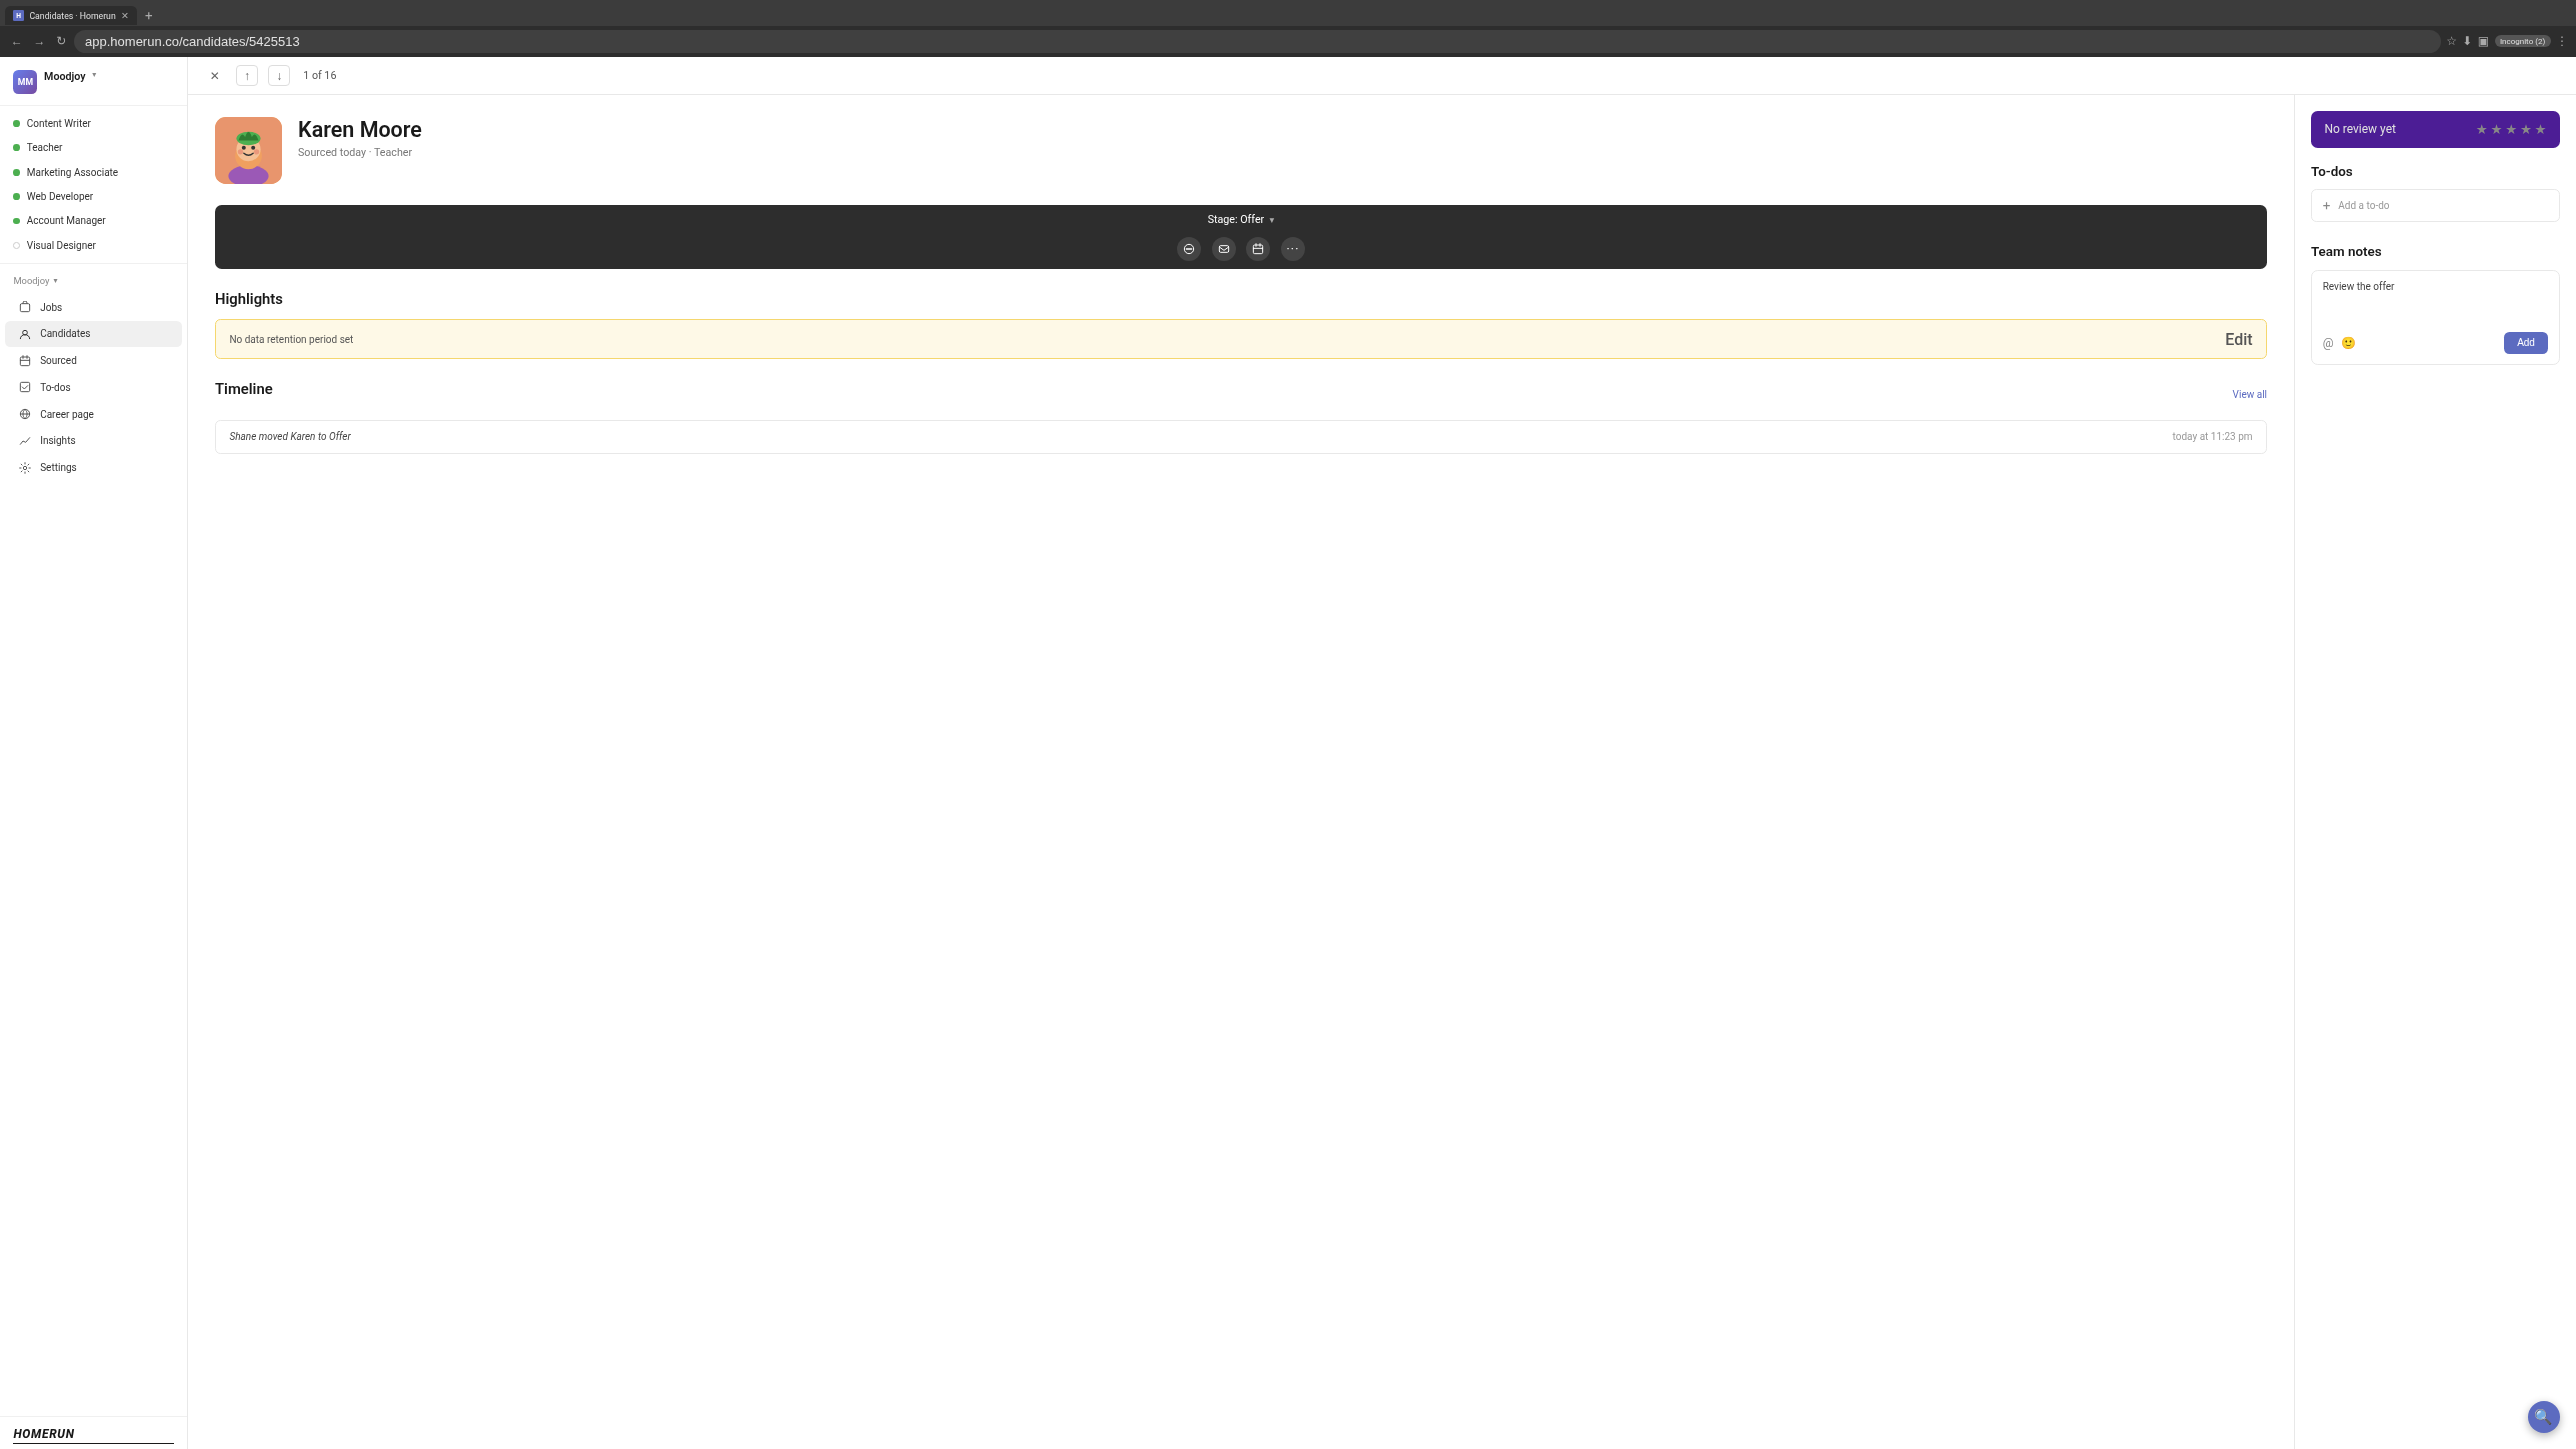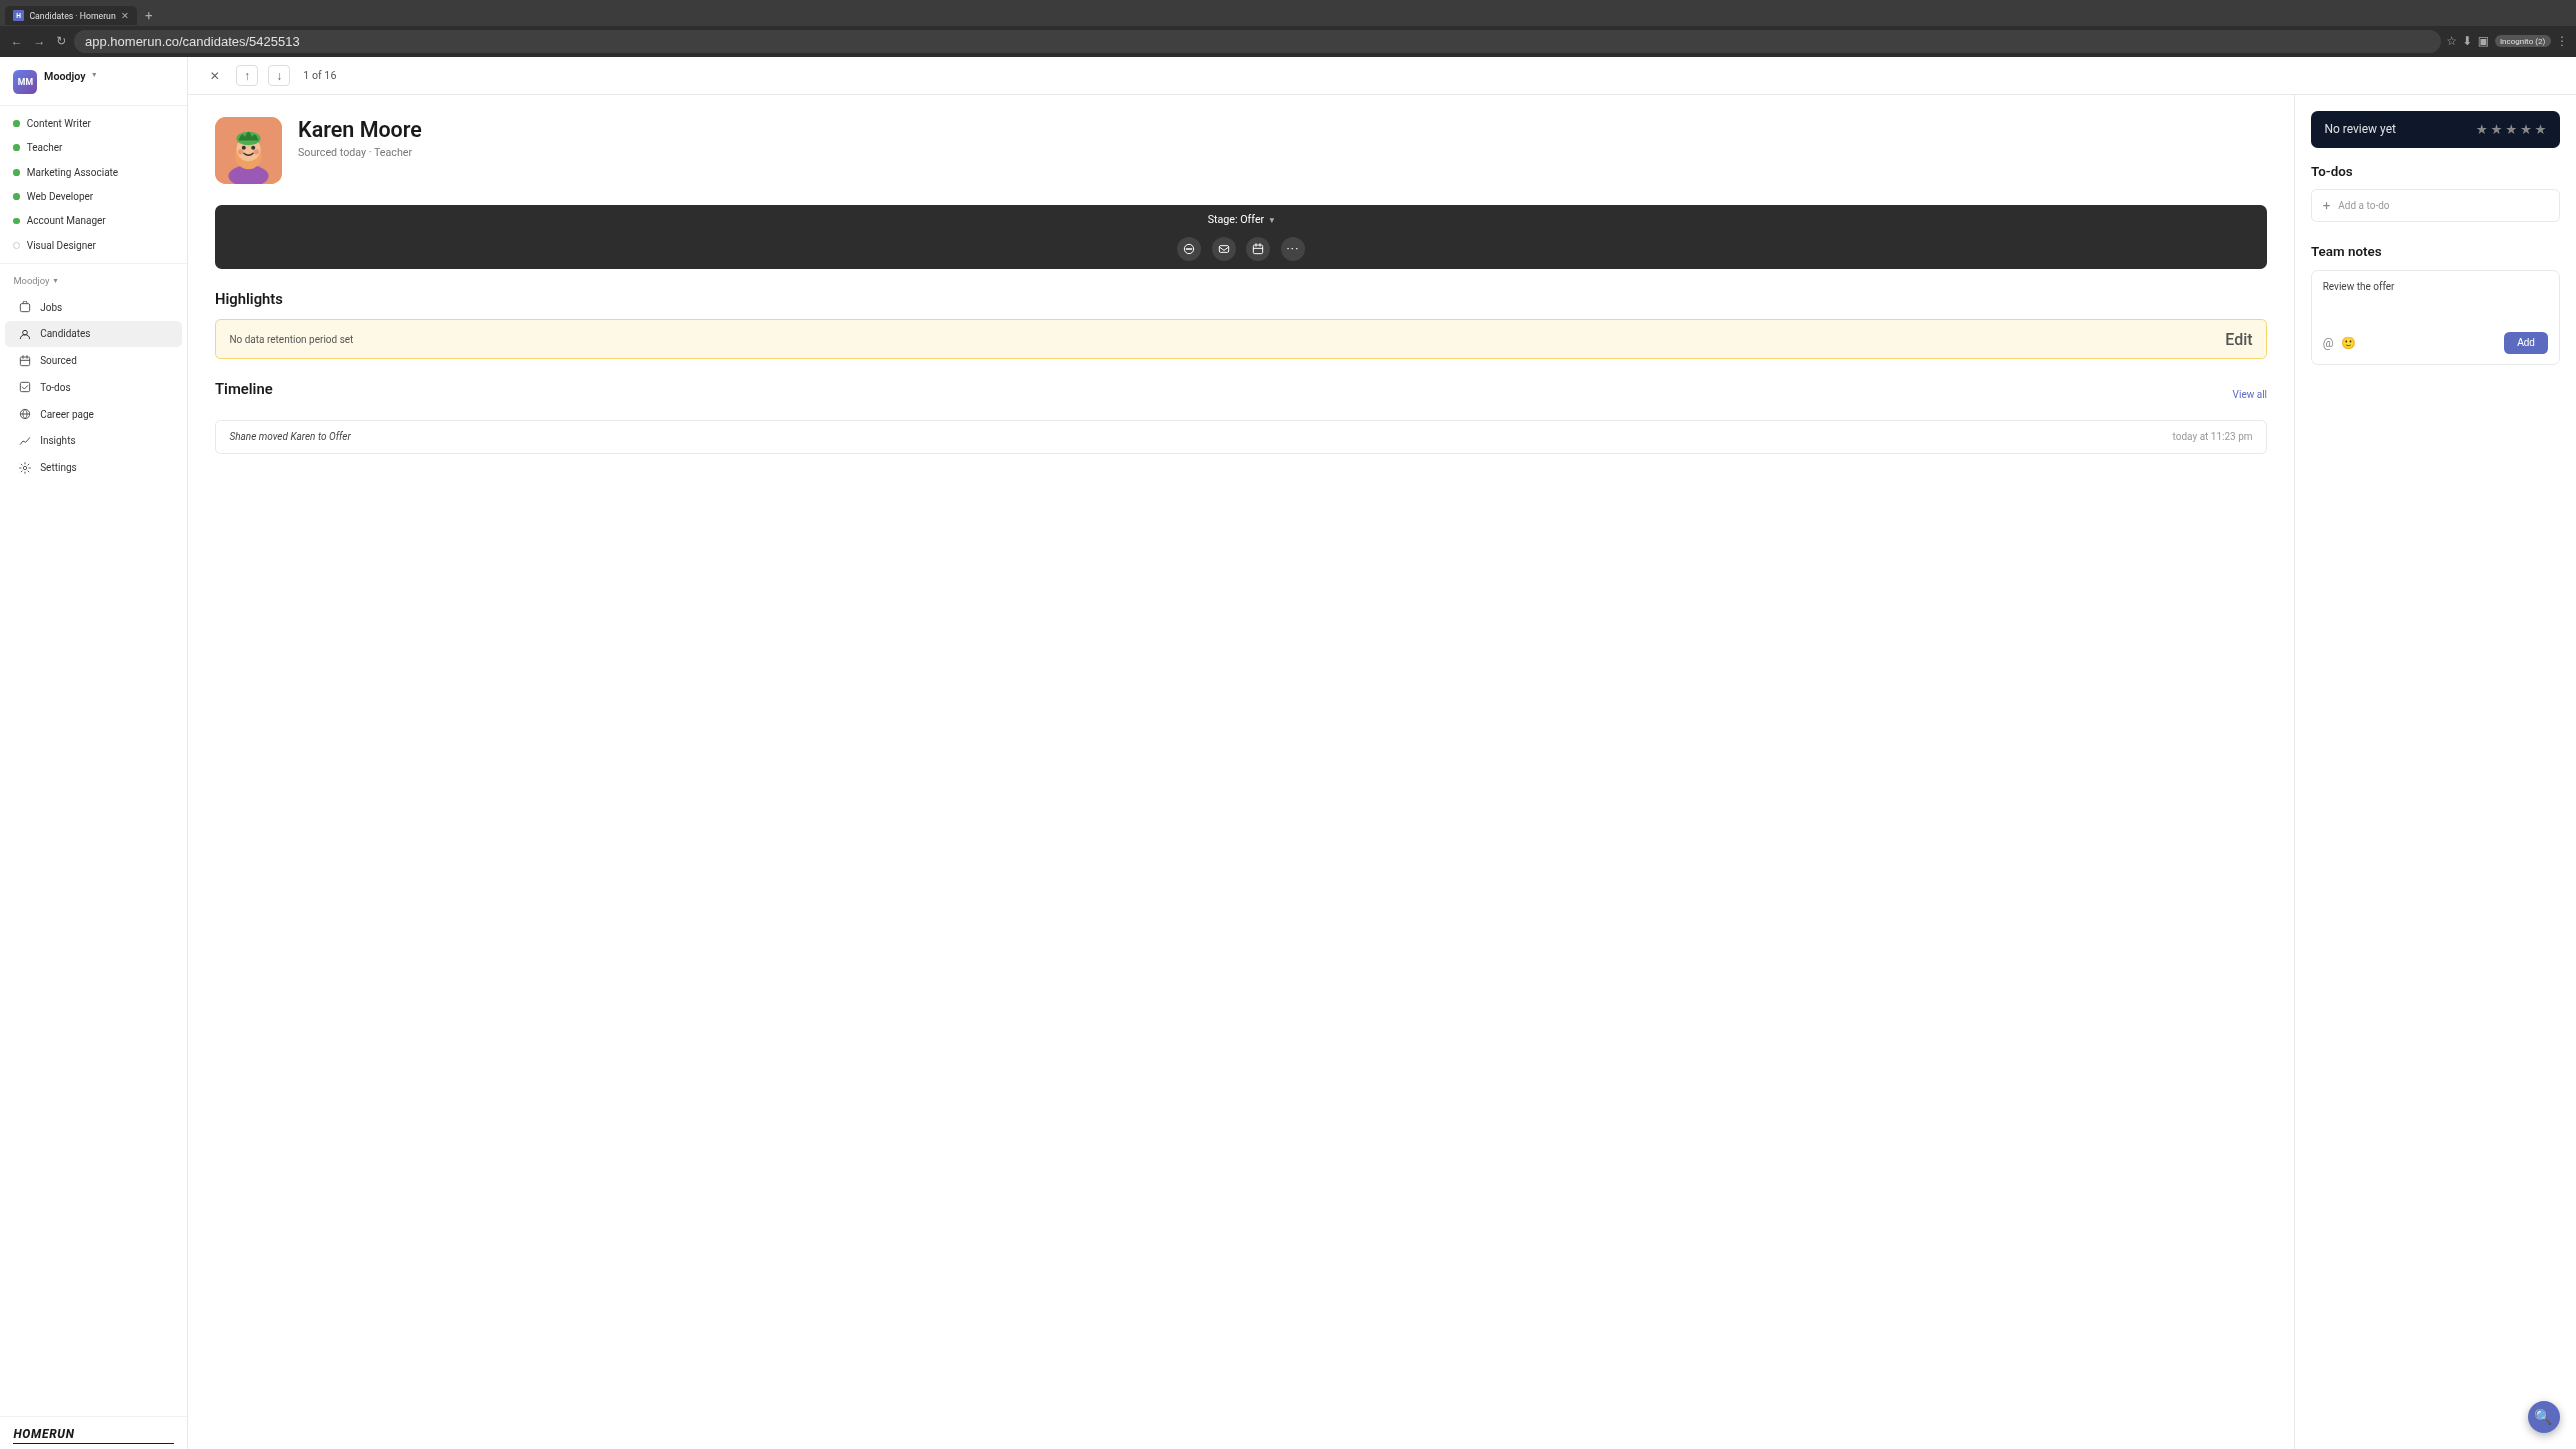--- a/index.html
+++ b/index.html
@@ -90,21 +90,21 @@
     .highlight-edit { color: #555; font-size: 16px; font-weight: 500; cursor: pointer; }
 
     
     .timeline-header { display: flex; align-items: center; justify-content: space-between; margin-bottom: 10.7px; }
     .view-all-link { color: #5c6bc0; font-size: 10px; cursor: pointer; }
     .timeline-item { background: #fff; border: 0.7px solid #e8e8e8; border-radius: 5.4px; padding: 10.7px 13.4px; display: flex; justify-content: space-between; align-items: center; }
     .timeline-text { font-size: 10px; color: #444; font-style: italic; }
     .timeline-time { font-size: 10px; color: #999; }
 
     
-    .review-header { background: #0f172a; border-radius: 6.7px; padding: 10.7px 13.4px; display: flex; align-items: center; justify-content: space-between; margin-bottom: 16px; }
+    .review-header { background: #4c1d95; border-radius: 6.7px; padding: 10.7px 13.4px; display: flex; align-items: center; justify-content: space-between; margin-bottom: 16px; }
     .review-label { color: #e0e0e0; font-size: 12px; }
     .review-stars { display: flex; gap: 2.7px; }
     .star { font-size: 13.4px; color: #888; }
 
     .right-section-title { font-size: 13.4px; font-weight: 600; color: #1a1a1a; margin-bottom: 10.7px; }
     .todo-add { display: flex; align-items: center; gap: 8px; border: 0.7px solid #e8e8e8; border-radius: 5.4px; padding: 8px 10.7px; cursor: pointer; }
     .todo-plus { font-size: 13.4px; color: #888; }
     .todo-placeholder { font-size: 10px; color: #999; }
 
     .team-notes-section { margin-top: 19px; }

